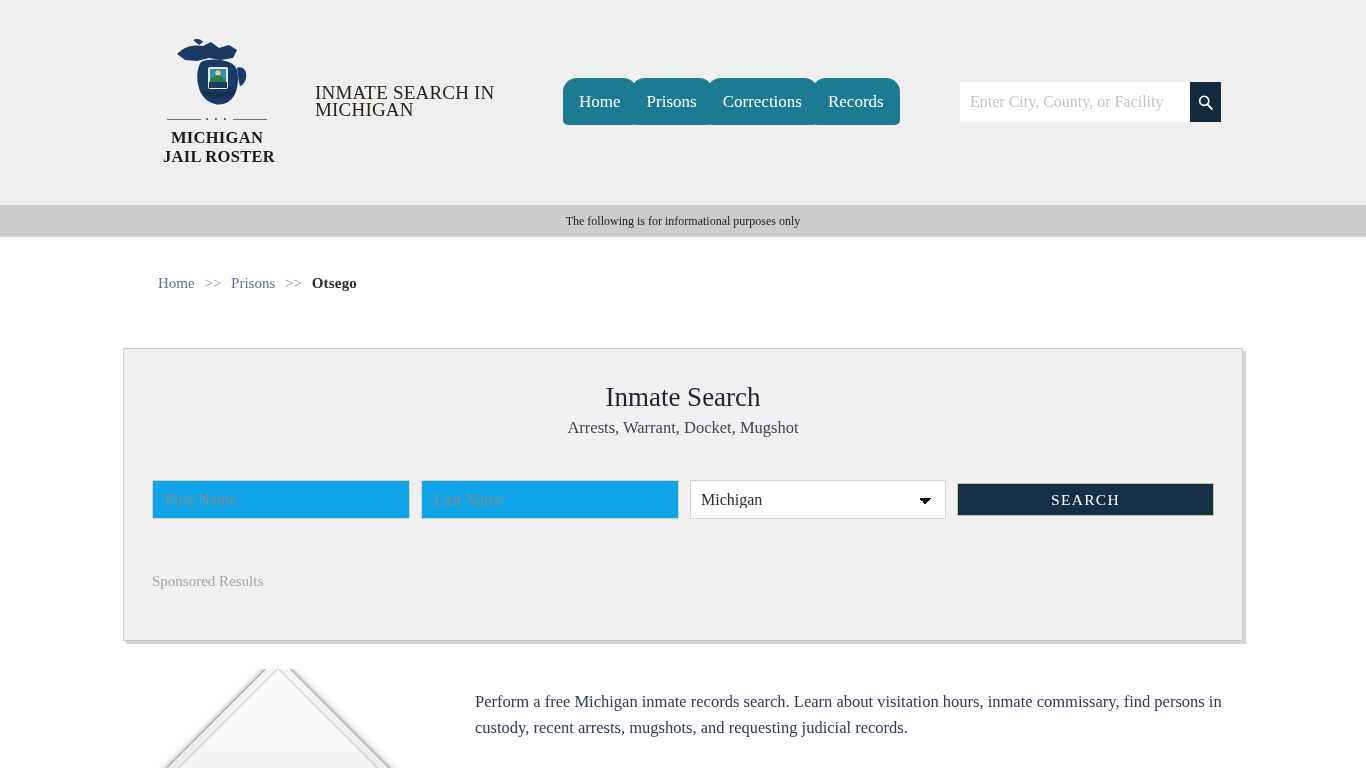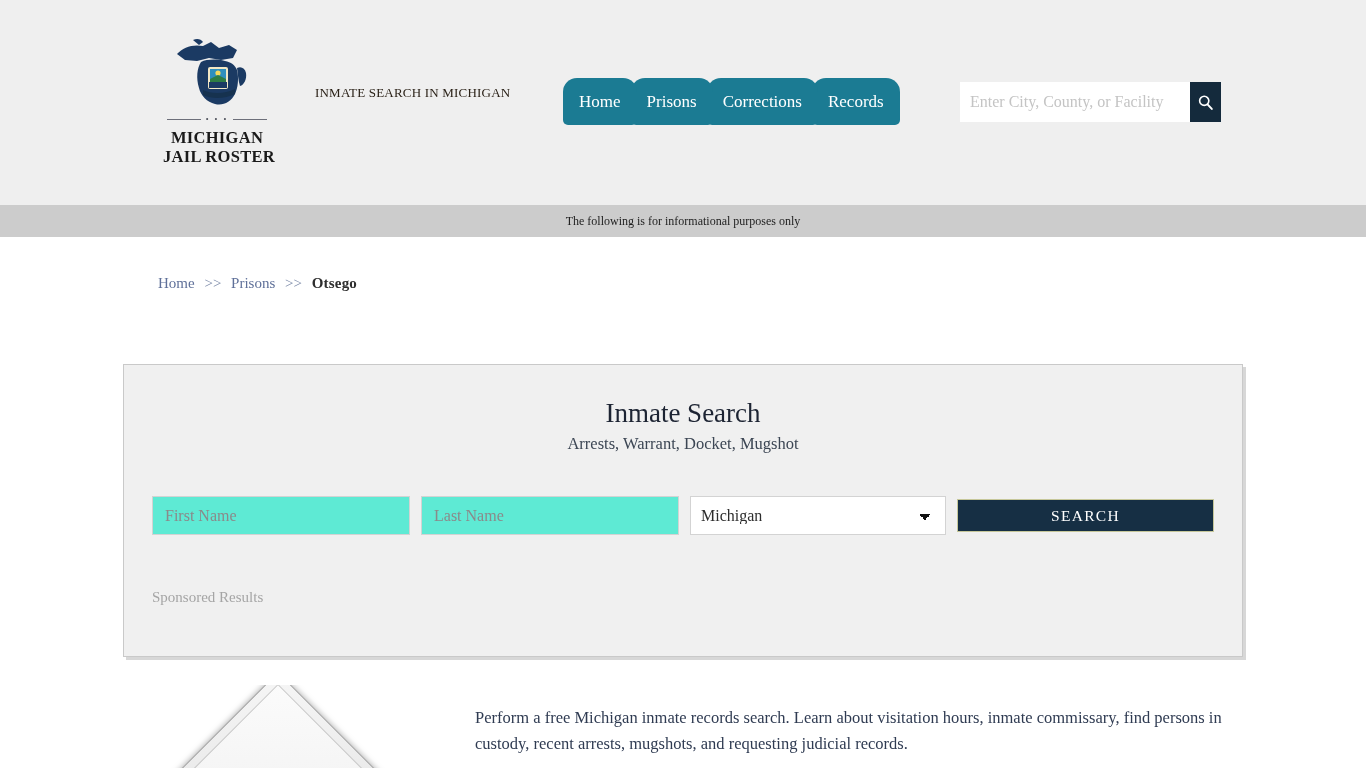--- a/index.html
+++ b/index.html
@@ -74,21 +74,21 @@
     color: #1a1a1a;
     letter-spacing: 0.3px;
     white-space: nowrap;
   }
   .tagline {
     position: absolute;
     left: 315px;
     top: 84px;
     width: 230px;
     font-family: "Liberation Serif", serif;
-    font-size: 13px;
+    font-size: 19px;
     line-height: 17px;
     color: #2b2218;
     letter-spacing: 0.2px;
   }
 
   
   .main-nav {
     position: absolute;
     left: 563px;
     top: 78px;
@@ -194,21 +194,21 @@
     font-size: 25px;
     font-weight: bold;
     color: #14141b;
     letter-spacing: 0.1px;
   }
 
   
   .search-panel {
     position: relative;
     width: 1120px;
-    margin: 72px auto 0 auto;
+    margin: 56px auto 0 auto;
     background: #f0f0f0;
     border: 1px solid #c9c9c9;
     box-shadow: 3px 3px 0 0 #d7d7d7;
     padding: 30px 28px 26px 28px;
     height: 293px;
   }
   .panel-title {
     text-align: center;
     font-family: "Liberation Serif", serif;
     font-size: 27px;
@@ -228,21 +228,21 @@
   .form-row {
     display: flex;
     align-items: center;
     margin-top: 42px;
     gap: 11px;
   }
   .txt-field {
     width: 259px;
     height: 39px;
     border: 1px solid #d3d3d3;
-    background: #5eead4;
+    background: #0ea5e9;
     font-family: "Liberation Serif", serif;
     font-size: 16px;
     color: #3c3c3c;
     padding: 0 12px;
     outline: none;
   }
   .txt-field::placeholder { color: #8a8a8a; }
   .state-select {
     width: 257px;
     height: 39px;

